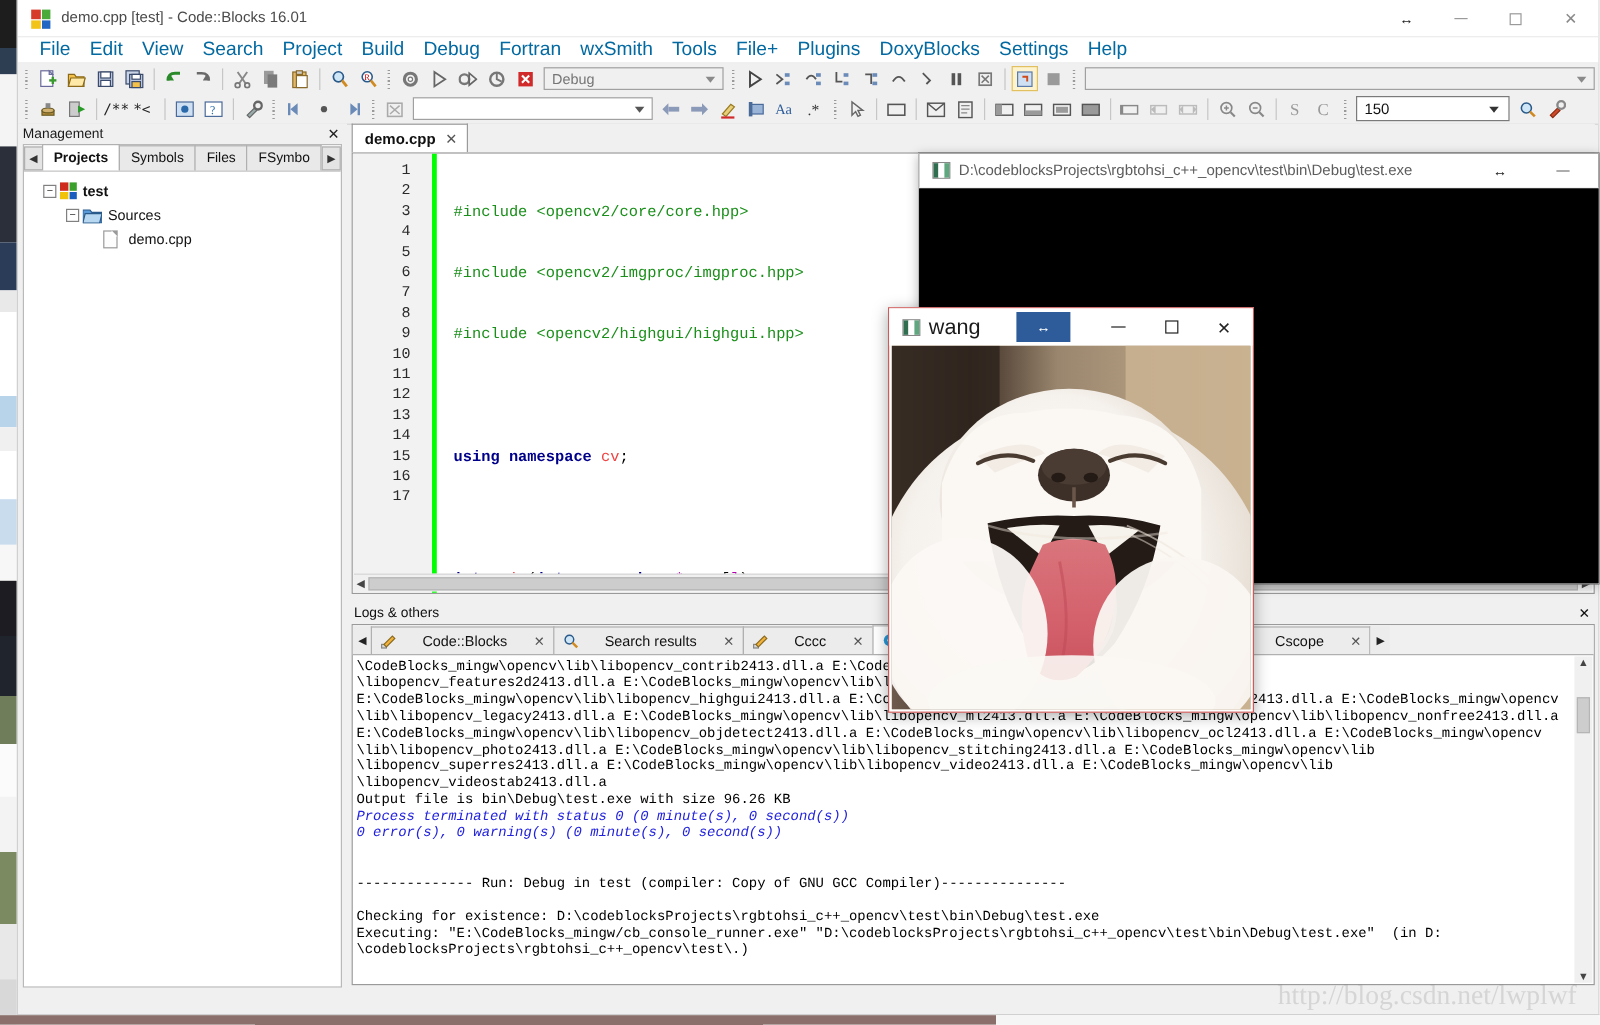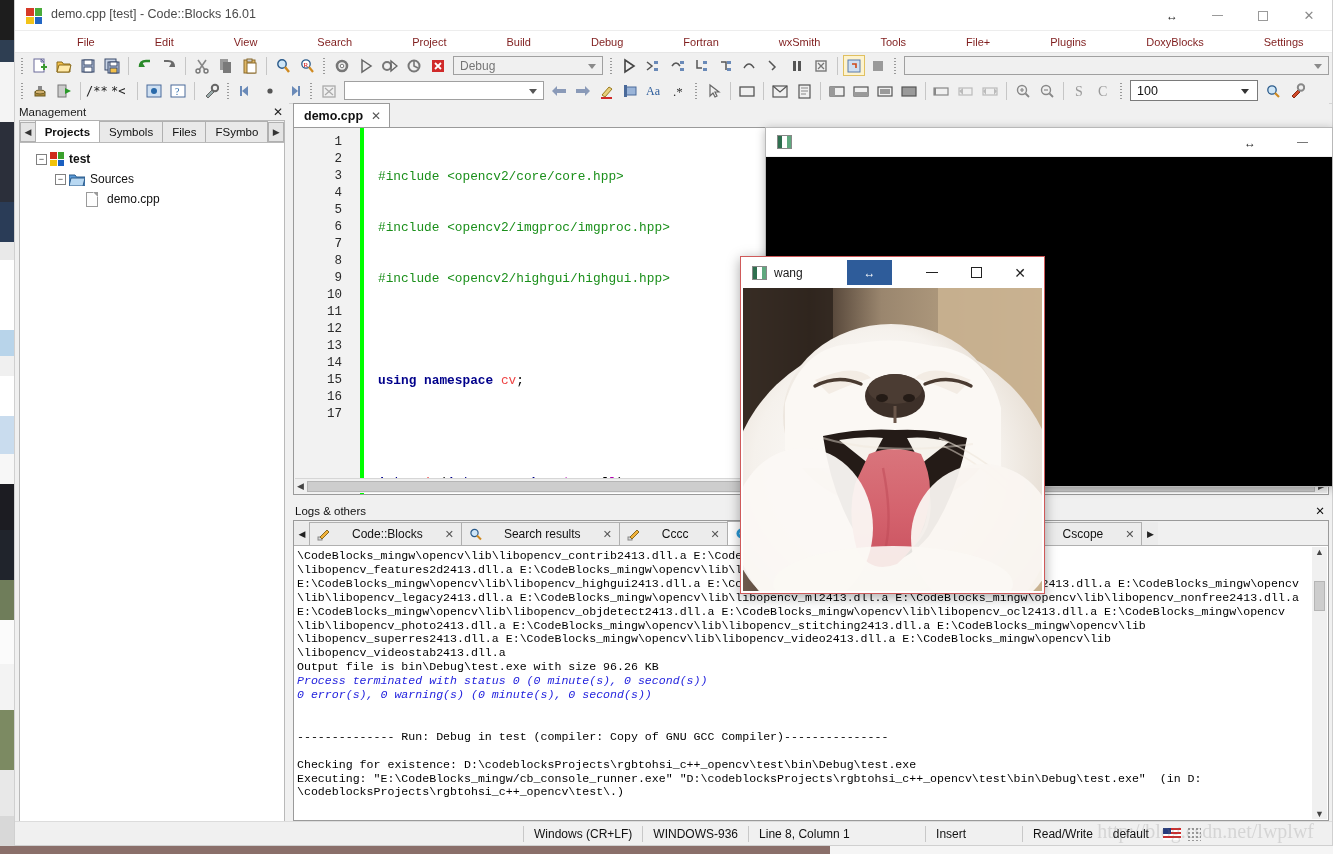--- a/index.html
+++ b/index.html
@@ -49,21 +49,21 @@
   .win-btn.resize { width: 44px; color: #222; font-size: 12px; font-weight: bold; }
   .win-btn .sq { width: 10px; height: 10px; border: 1px solid #9a9a9a; display:block; }
   .win-btn .dash { width: 11px; height: 1px; background: #9a9a9a; display:block; }
 
   
   .menubar {
     height: 22px; background: #ffffff; display: flex; align-items: center;
     padding-left: 10px; border-bottom: 1px solid #e6e6e6;
   }
   .menu-item {
-    font-size: 11px; color: #7f1d1d; padding: 2px 8px; white-space: nowrap; margin-left: 44px;
+    font-size: 16px; color: #0369a1; padding: 2px 8px; white-space: nowrap;
   }
 
   
   .toolbars { background: #f0f0f0; border-bottom: 1px solid #d4d4d4; }
   .toolbar-row { height: 25px; display: flex; align-items: center; padding-left: 2px; }
   .grip { width: 7px; height: 19px; margin: 0 2px;
           background: repeating-linear-gradient(to bottom, #9a9a9a 0 1px, transparent 1px 3px);
           background-size: 2px 100%; background-repeat: no-repeat; background-position: 2px 2px; }
   .grip::after { content:''; }
   .tb-sep { width: 1px; height: 18px; background: #c6c6c6; margin: 0 4px; }
@@ -233,21 +233,21 @@
   .sb-flag { width: 18px; height: 12px; margin: 0 4px;
              background: repeating-linear-gradient(to bottom, #cf2b2b 0 2px, #fff 2px 4px); position: relative; }
   .sb-flag::before { content:''; position:absolute; left:0; top:0; width:8px; height:6px; background:#263b7d; }
   .sb-grip { width: 14px; height: 14px; margin-left: 2px;
              background-image: radial-gradient(#9a9a9a 1px, transparent 1px);
              background-size: 4px 4px; }
 
   
   .watermark {
     position: absolute; right: 18px; bottom: 2px; font-family: "Liberation Serif", serif;
-    font-size: 20px; color: rgba(120,120,120,0.22); white-space: nowrap; pointer-events: none;
+    font-size: 23px; color: rgba(120,120,120,0.22); white-space: nowrap; pointer-events: none;
   }
 
   
   .console-win {
     position: absolute; left: 765px; top: 127px; width: 568px; height: 360px;
     background: #000; border: 1px solid #b8b8b8; box-shadow: 0 2px 9px rgba(0,0,0,.28);
   }
   .console-tb {
     height: 29px; background: #fff; display: flex; align-items: center;
     position: relative; border-bottom: 1px solid #efefef;
@@ -261,21 +261,21 @@
   .console-title { font-size: 12.5px; color: #5d5d5d; white-space: nowrap; }
   .console-btns { position: absolute; right: 0; top: 0; height: 29px; display: flex; align-items: center; }
   .console-screen { position: absolute; left: 0; right: 0; top: 29px; bottom: 0; background: #000; }
 
   
   .img-win {
     position: absolute; left: 740px; top: 256px; width: 305px; height: 338px;
     border: 1px solid #cf5a5a; background: #fff; box-shadow: 0 3px 12px rgba(0,0,0,.35);
   }
   .img-tb { height: 31px; background: #fff; display: flex; align-items: center; position: relative; }
-  .img-title { font-size: 12px; color: #1a1a1a; }
+  .img-title { font-size: 18px; color: #1a1a1a; }
   .img-resize-btn {
     position: absolute; left: 106px; top: 3px; width: 45px; height: 25px;
     background: #2e5c9a; color: #fff; display: flex; align-items: center; justify-content: center;
     font-size: 12px; font-weight: bold;
   }
   .img-btns { position: absolute; right: 2px; top: 0; height: 31px; display: flex; align-items: center; }
   .img-btn { width: 44px; height: 31px; display:flex; align-items:center; justify-content:center;
              color: #222; font-size: 14px; }
   .img-btn .sq { width: 11px; height: 11px; border: 1px solid #222; }
   .img-btn .dash { width: 12px; height: 1px; background: #222; }
@@ -784,21 +784,21 @@
           </div>
         <div class="tbtn">
             <svg width="16" height="16">
               <text x="2" y="13" font-size="14" fill="#999" font-family="serif">C</text>
             </svg>
           </div>
 
         <div class="grip"></div>
 
         <div class="tb-zoom">
-          <span>100</span>
+          <span>150</span>
           <span class="arrow"></span>
         </div>
 
         <div class="tbtn">
             <svg width="16" height="16">
               <circle cx="7" cy="7" r="4.2" fill="#cfe6f7" stroke="#2a5a8a" stroke-width="1.3"></circle>
               <path d="M10 10 L14 14" stroke="#d08a20" stroke-width="2.2"></path>
             </svg>
           </div>
         <div class="tbtn">
@@ -993,47 +993,32 @@
 <span>\codeblocksProjects\rgbtohsi_c++_opencv\test\.)</span></div>
 
         <div class="vscroll">
           <span>▲</span>
           <span class="thumb" style="position:absolute;top:34px"></span>
           <span>▼</span>
         </div>
       </div>
     </div>
 
-    <div class="statusbar">
-      <div style="width:508px"></div>
-      <div class="sb-div"></div>
-      <div class="sb-cell">Windows (CR+LF)</div>
-      <div class="sb-div"></div>
-      <div class="sb-cell">WINDOWS-936</div>
-      <div class="sb-div"></div>
-      <div class="sb-cell" style="width:176px">Line 8, Column 1</div>
-      <div class="sb-div"></div>
-      <div class="sb-cell" style="width:96px">Insert</div>
-      <div class="sb-div"></div>
-      <div class="sb-cell">Read/Write</div>
-      <div class="sb-cell">default</div>
-      <div class="sb-flag"></div>
-      <div class="sb-grip"></div>
-    </div>
 
     <div class="watermark">http://blog.csdn.net/lwplwf</div>
   </div>
 
   <div class="console-win">
     <div class="console-tb">
       <div class="cwin-ico">
           <i></i>
           <i></i>
           <i></i>
         </div>
+      <div class="console-title">D:\codeblocksProjects\rgbtohsi_c++_opencv\test\bin\Debug\test.exe</div>
       <div class="console-btns">
         <div class="win-btn resize">↔</div>
         <div class="win-btn" style="width:60px">
             <span class="dash" style="background:#777"></span>
           </div>
       </div>
     </div>
     <div class="console-screen"></div>
   </div>
 

